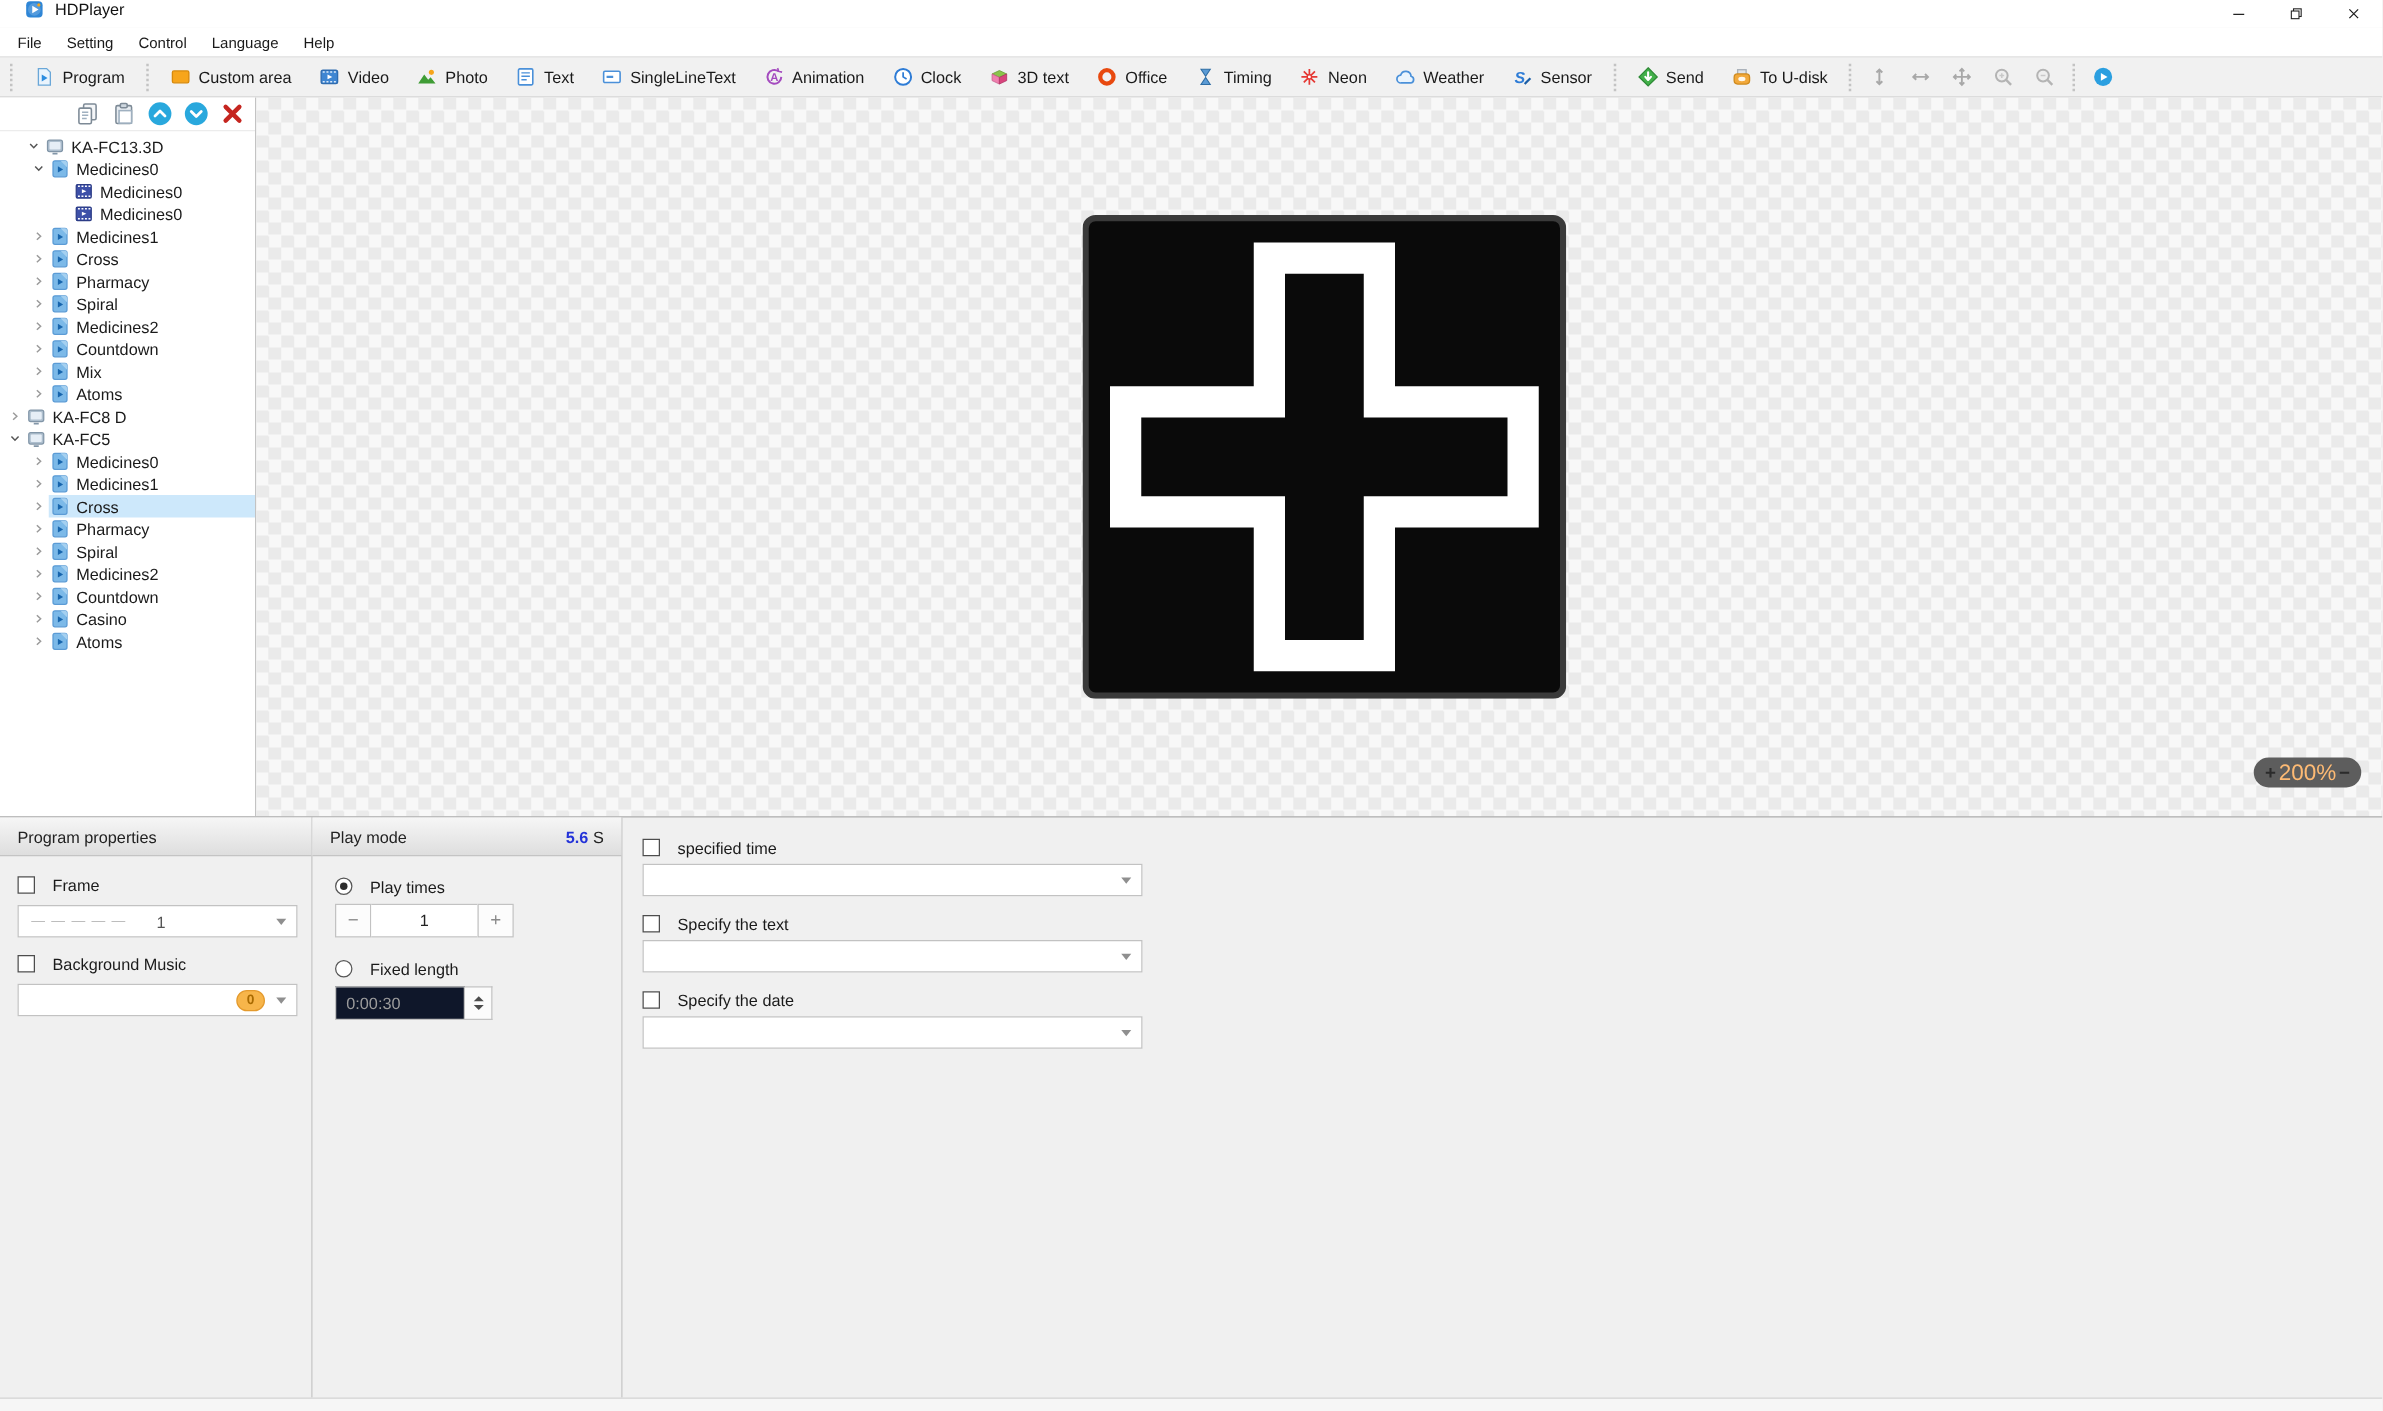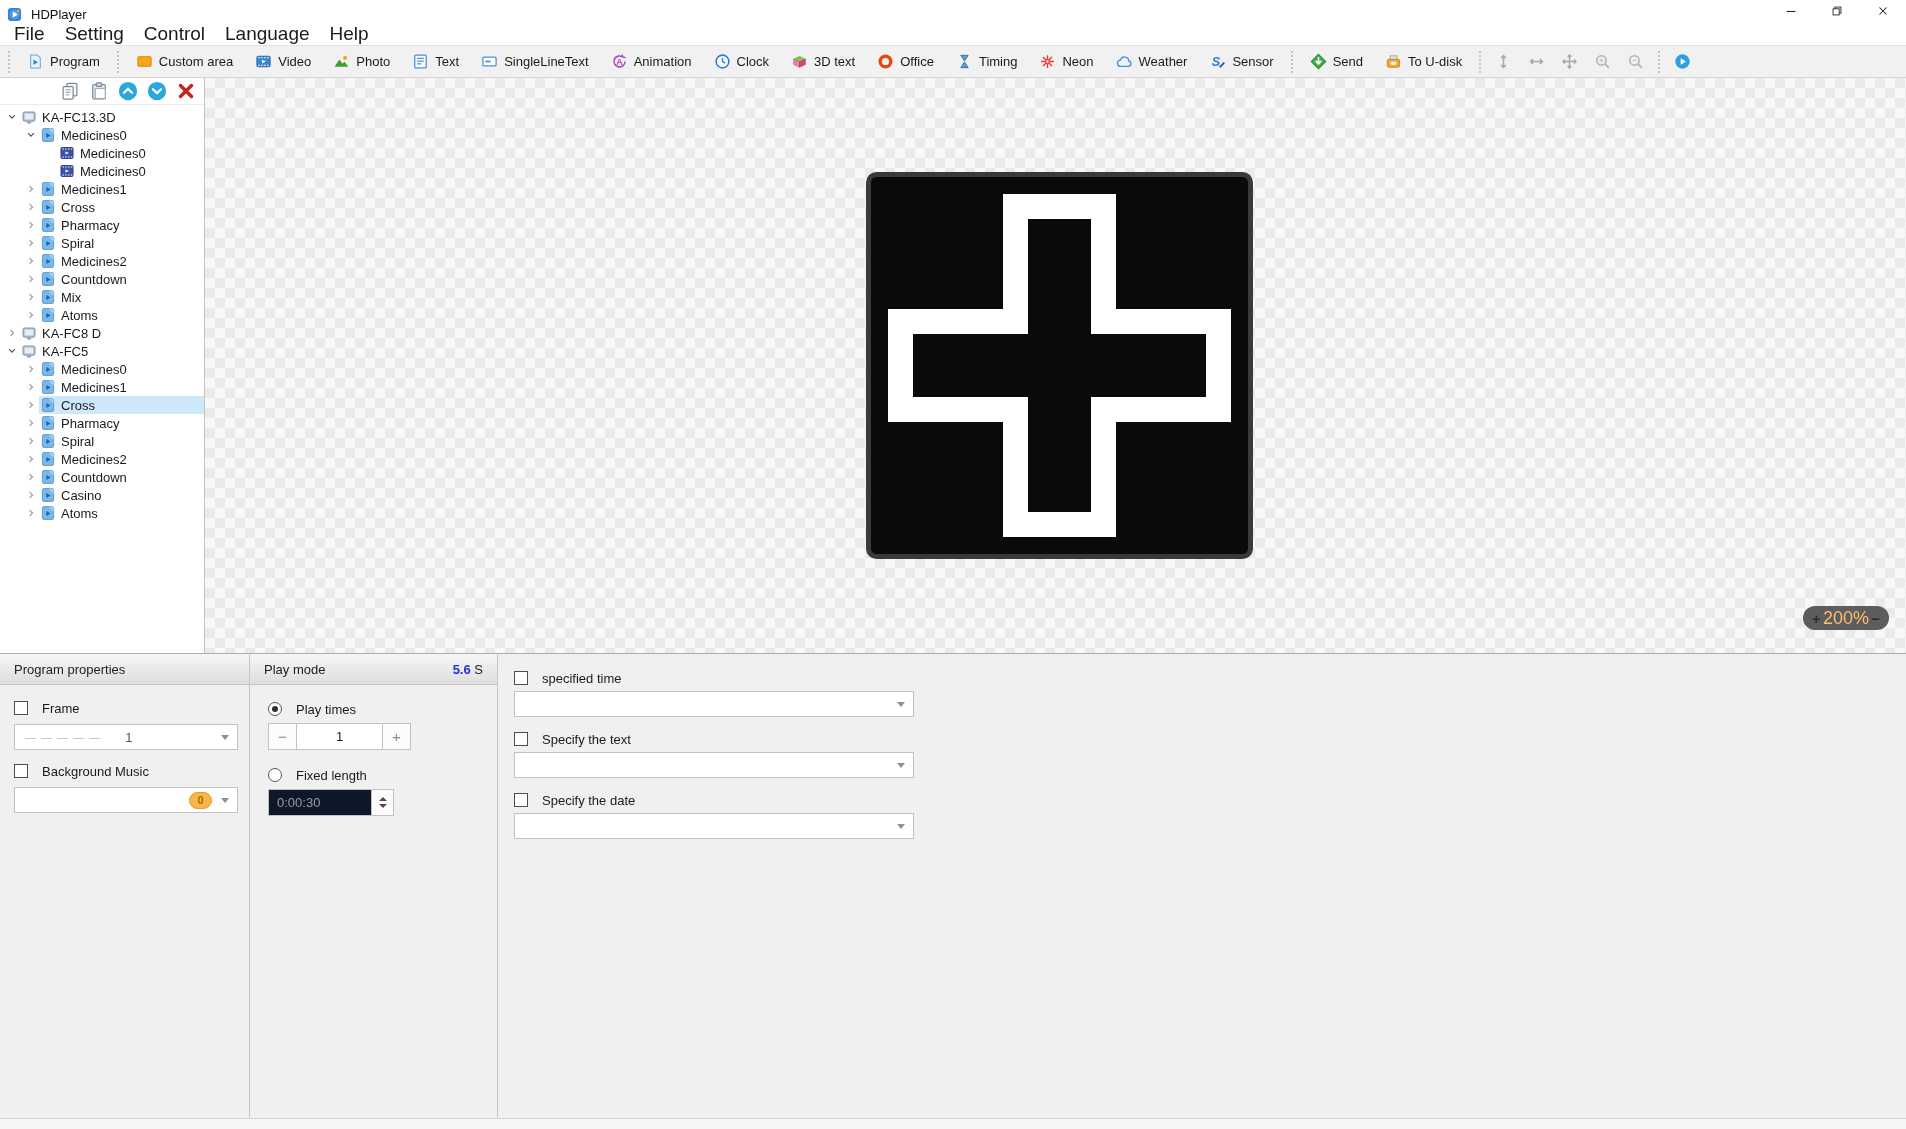--- a/index.html
+++ b/index.html
@@ -2,29 +2,29 @@
 <html><head>
 <meta charset="utf-8">
 <style>
   *{margin:0;padding:0;box-sizing:border-box}
   html,body{width:1906px;height:1129px}
   body{font-family:"Liberation Sans",sans-serif;background:#f0f0f0;position:relative;overflow:hidden;color:#1a1a1a}
   [data-icon]{display:block}
   [data-icon] svg{display:block;width:100%;height:100%}
 
   
-  .titlebar{height:22px;background:#fff;display:flex;align-items:flex-end;padding-left:7px}
+  .titlebar{height:22px;background:#fff;display:flex;align-items:flex-start;padding-left:20px}
   .app-logo{width:15px;height:15px;margin-right:9px}
   .title{font-size:13px;color:#111}
   .winbtns{margin-left:auto;display:flex;height:100%}
   .winbtn{width:46px;height:22px;display:flex;align-items:center;justify-content:center}
   .winbtn span{width:14px;height:14px}
 
   
-  .menubar{height:23px;background:#fff;display:flex;align-items:center;padding-left:4px;font-size:19px}
+  .menubar{height:23px;background:#fff;display:flex;align-items:center;padding-left:4px;font-size:12px}
   .menu-item{padding:2px 10px}
 
   
   .toolbar{height:33px;background:#f1f1f1;border-top:1px solid #e2e2e2;border-bottom:1px solid #d5d5d5;display:flex;align-items:center;font-size:13px;padding-left:2px;white-space:nowrap}
   .tgrip{width:2px;height:22px;border-left:2px dotted #c3c3c3;margin:0 6px}
   .tbtn{display:flex;align-items:center;gap:6px;padding:0 11px;height:28px}
   .tbtn.icon-only{padding:0 8px}
   .ticon{width:17px;height:17px}
 
   
@@ -371,21 +371,21 @@
         </div>
         <div class="tree-tbtn">
           <span data-icon="delete">
             <svg viewBox="0 0 16 16">
               <path d="M3.6 3.6l8.8 8.8M12.4 3.6l-8.8 8.8" stroke="#c5251f" stroke-width="2.8" stroke-linecap="round"></path>
             </svg>
           </span>
         </div>
       </div>
     <div class="tree">
-        <div class="trow" style="padding-left: 3px;">
+        <div class="trow" style="padding-left: 18px;">
           <span class="texp" data-icon="chevron-down">
             <svg viewBox="0 0 16 16">
               <path d="M4.2 5.5 8 9.5l3.8-4" stroke="#555" fill="none" stroke-width="1.6"></path>
             </svg>
           </span>
           <div class="trow-body">
             <span class="tnode-icon" data-icon="device">
               <svg viewBox="0 0 16 16">
                 <rect x="2" y="3" width="12" height="9.2" rx="1.6" fill="#aebfce" stroke="#8296a8"></rect>
                 <rect x="3.6" y="4.6" width="8.8" height="6" rx="0.8" fill="#e6eef6"></rect>

